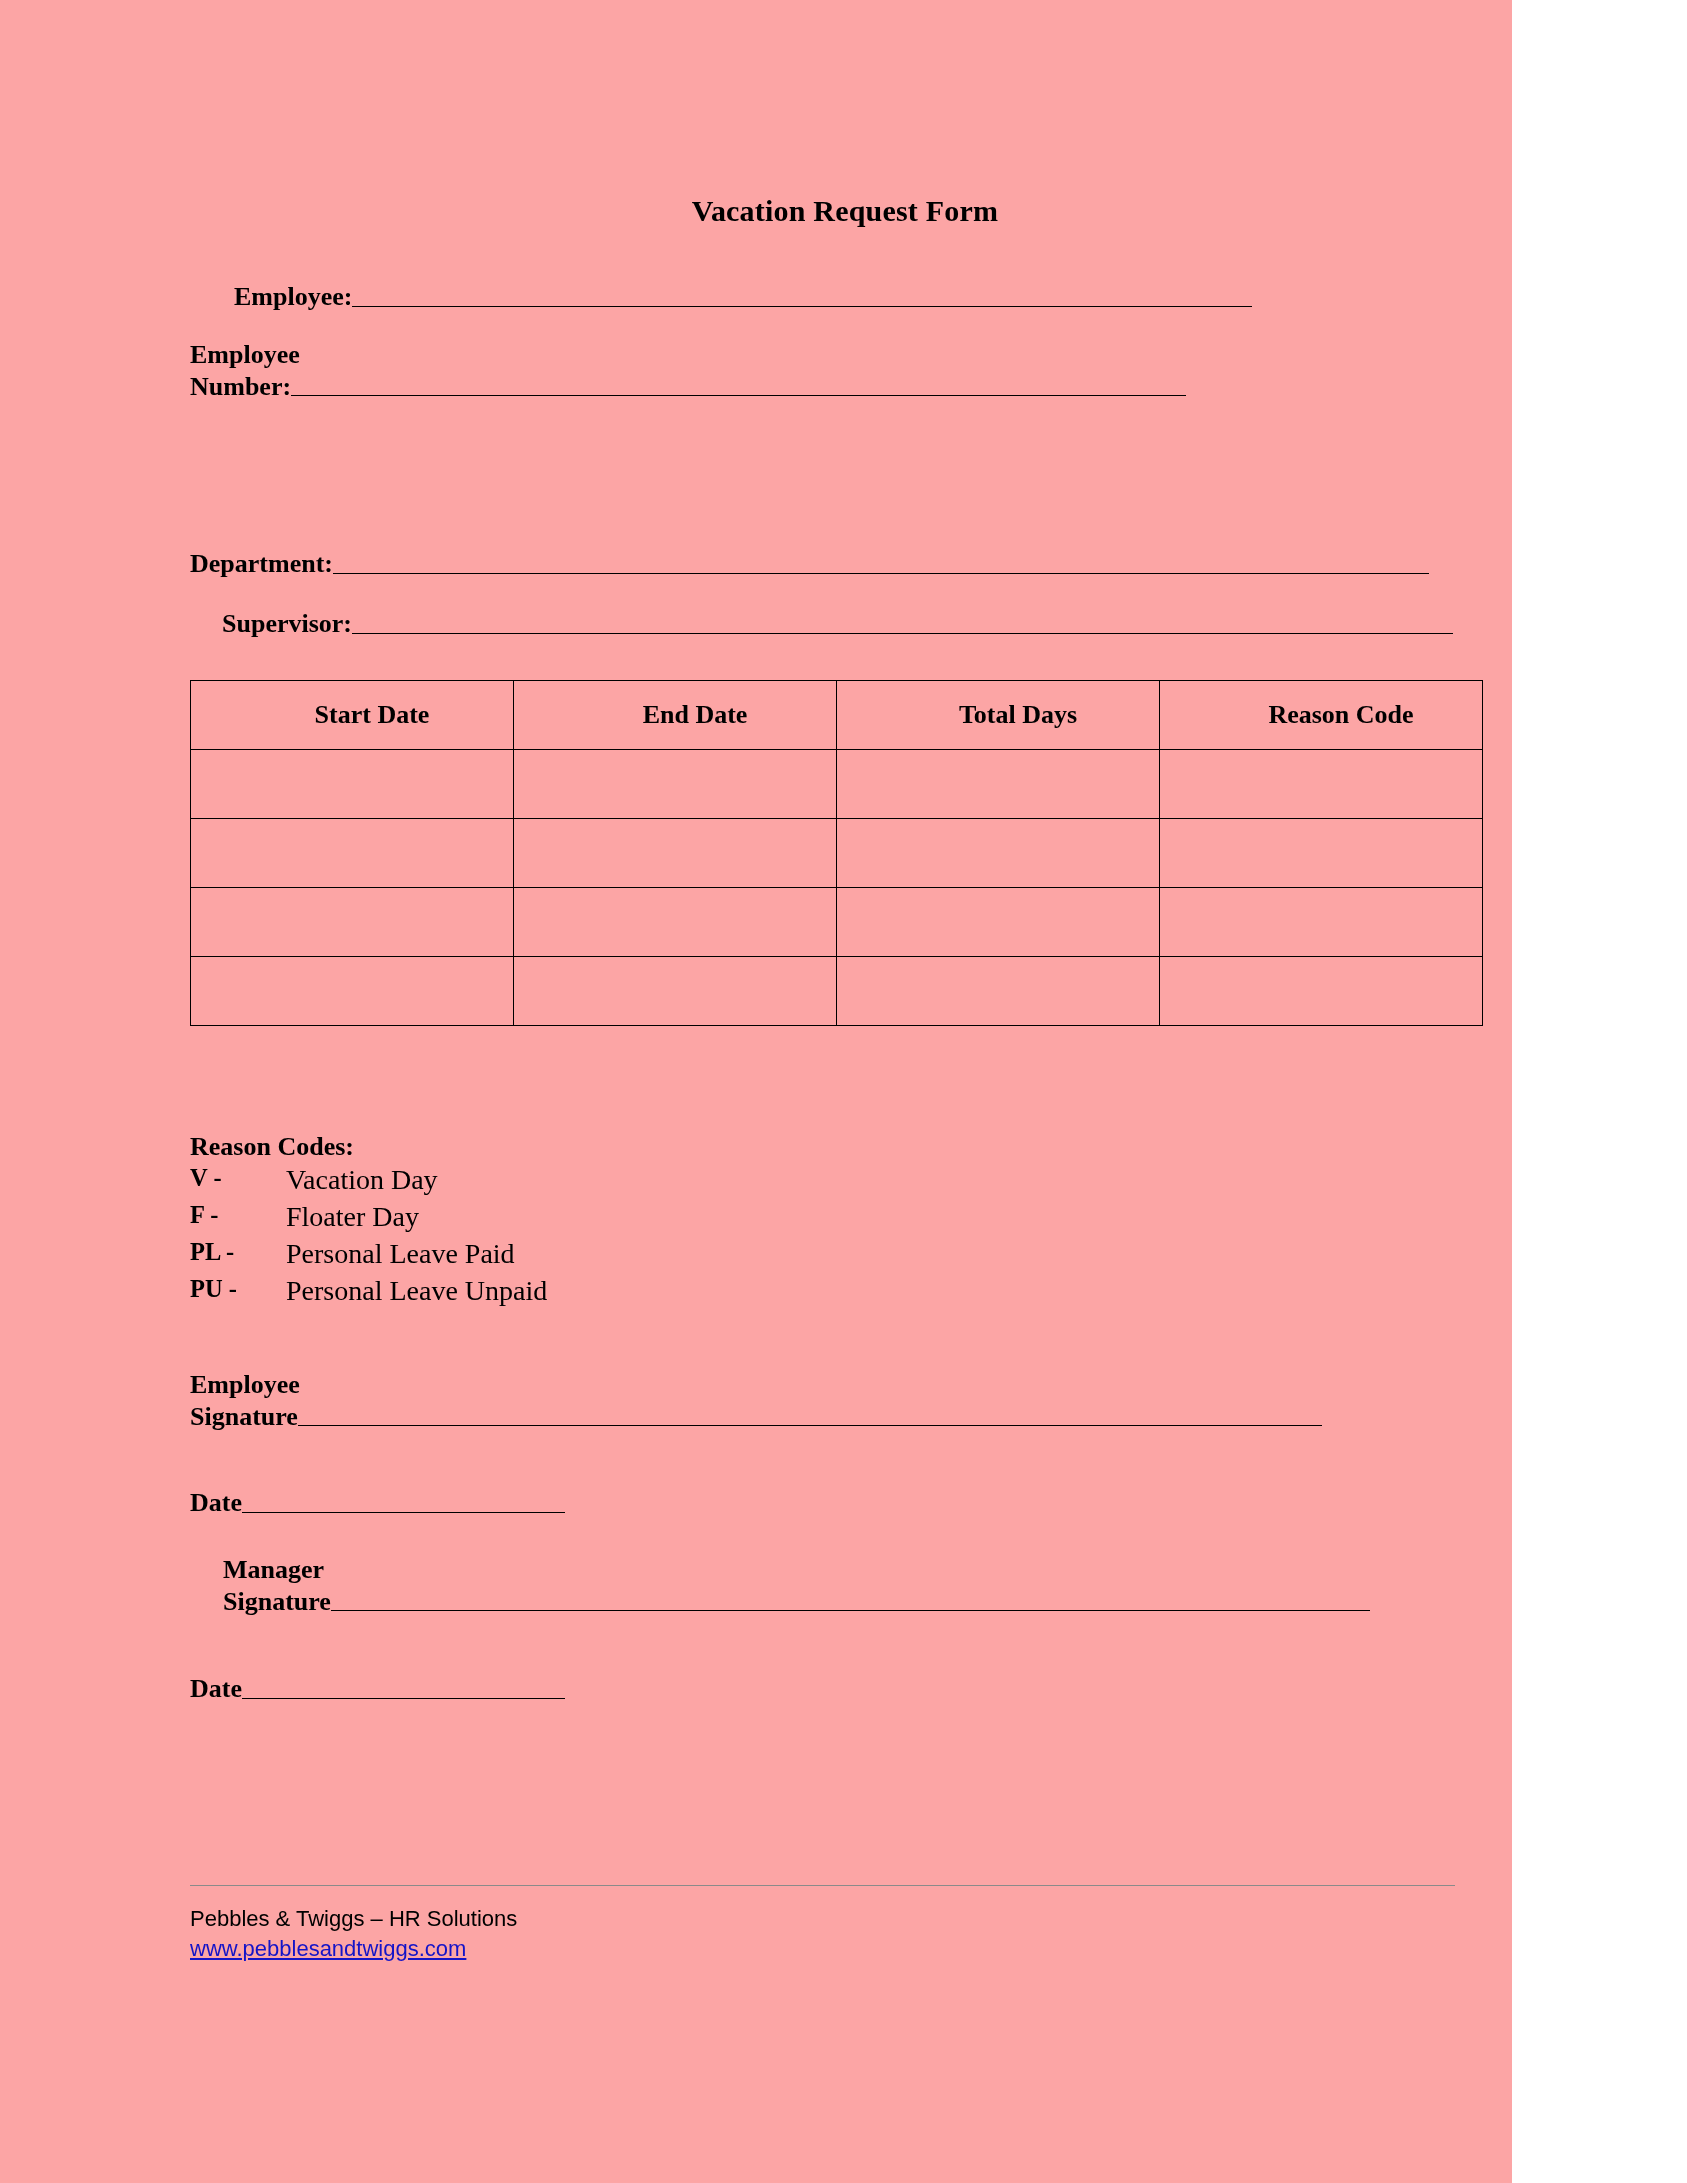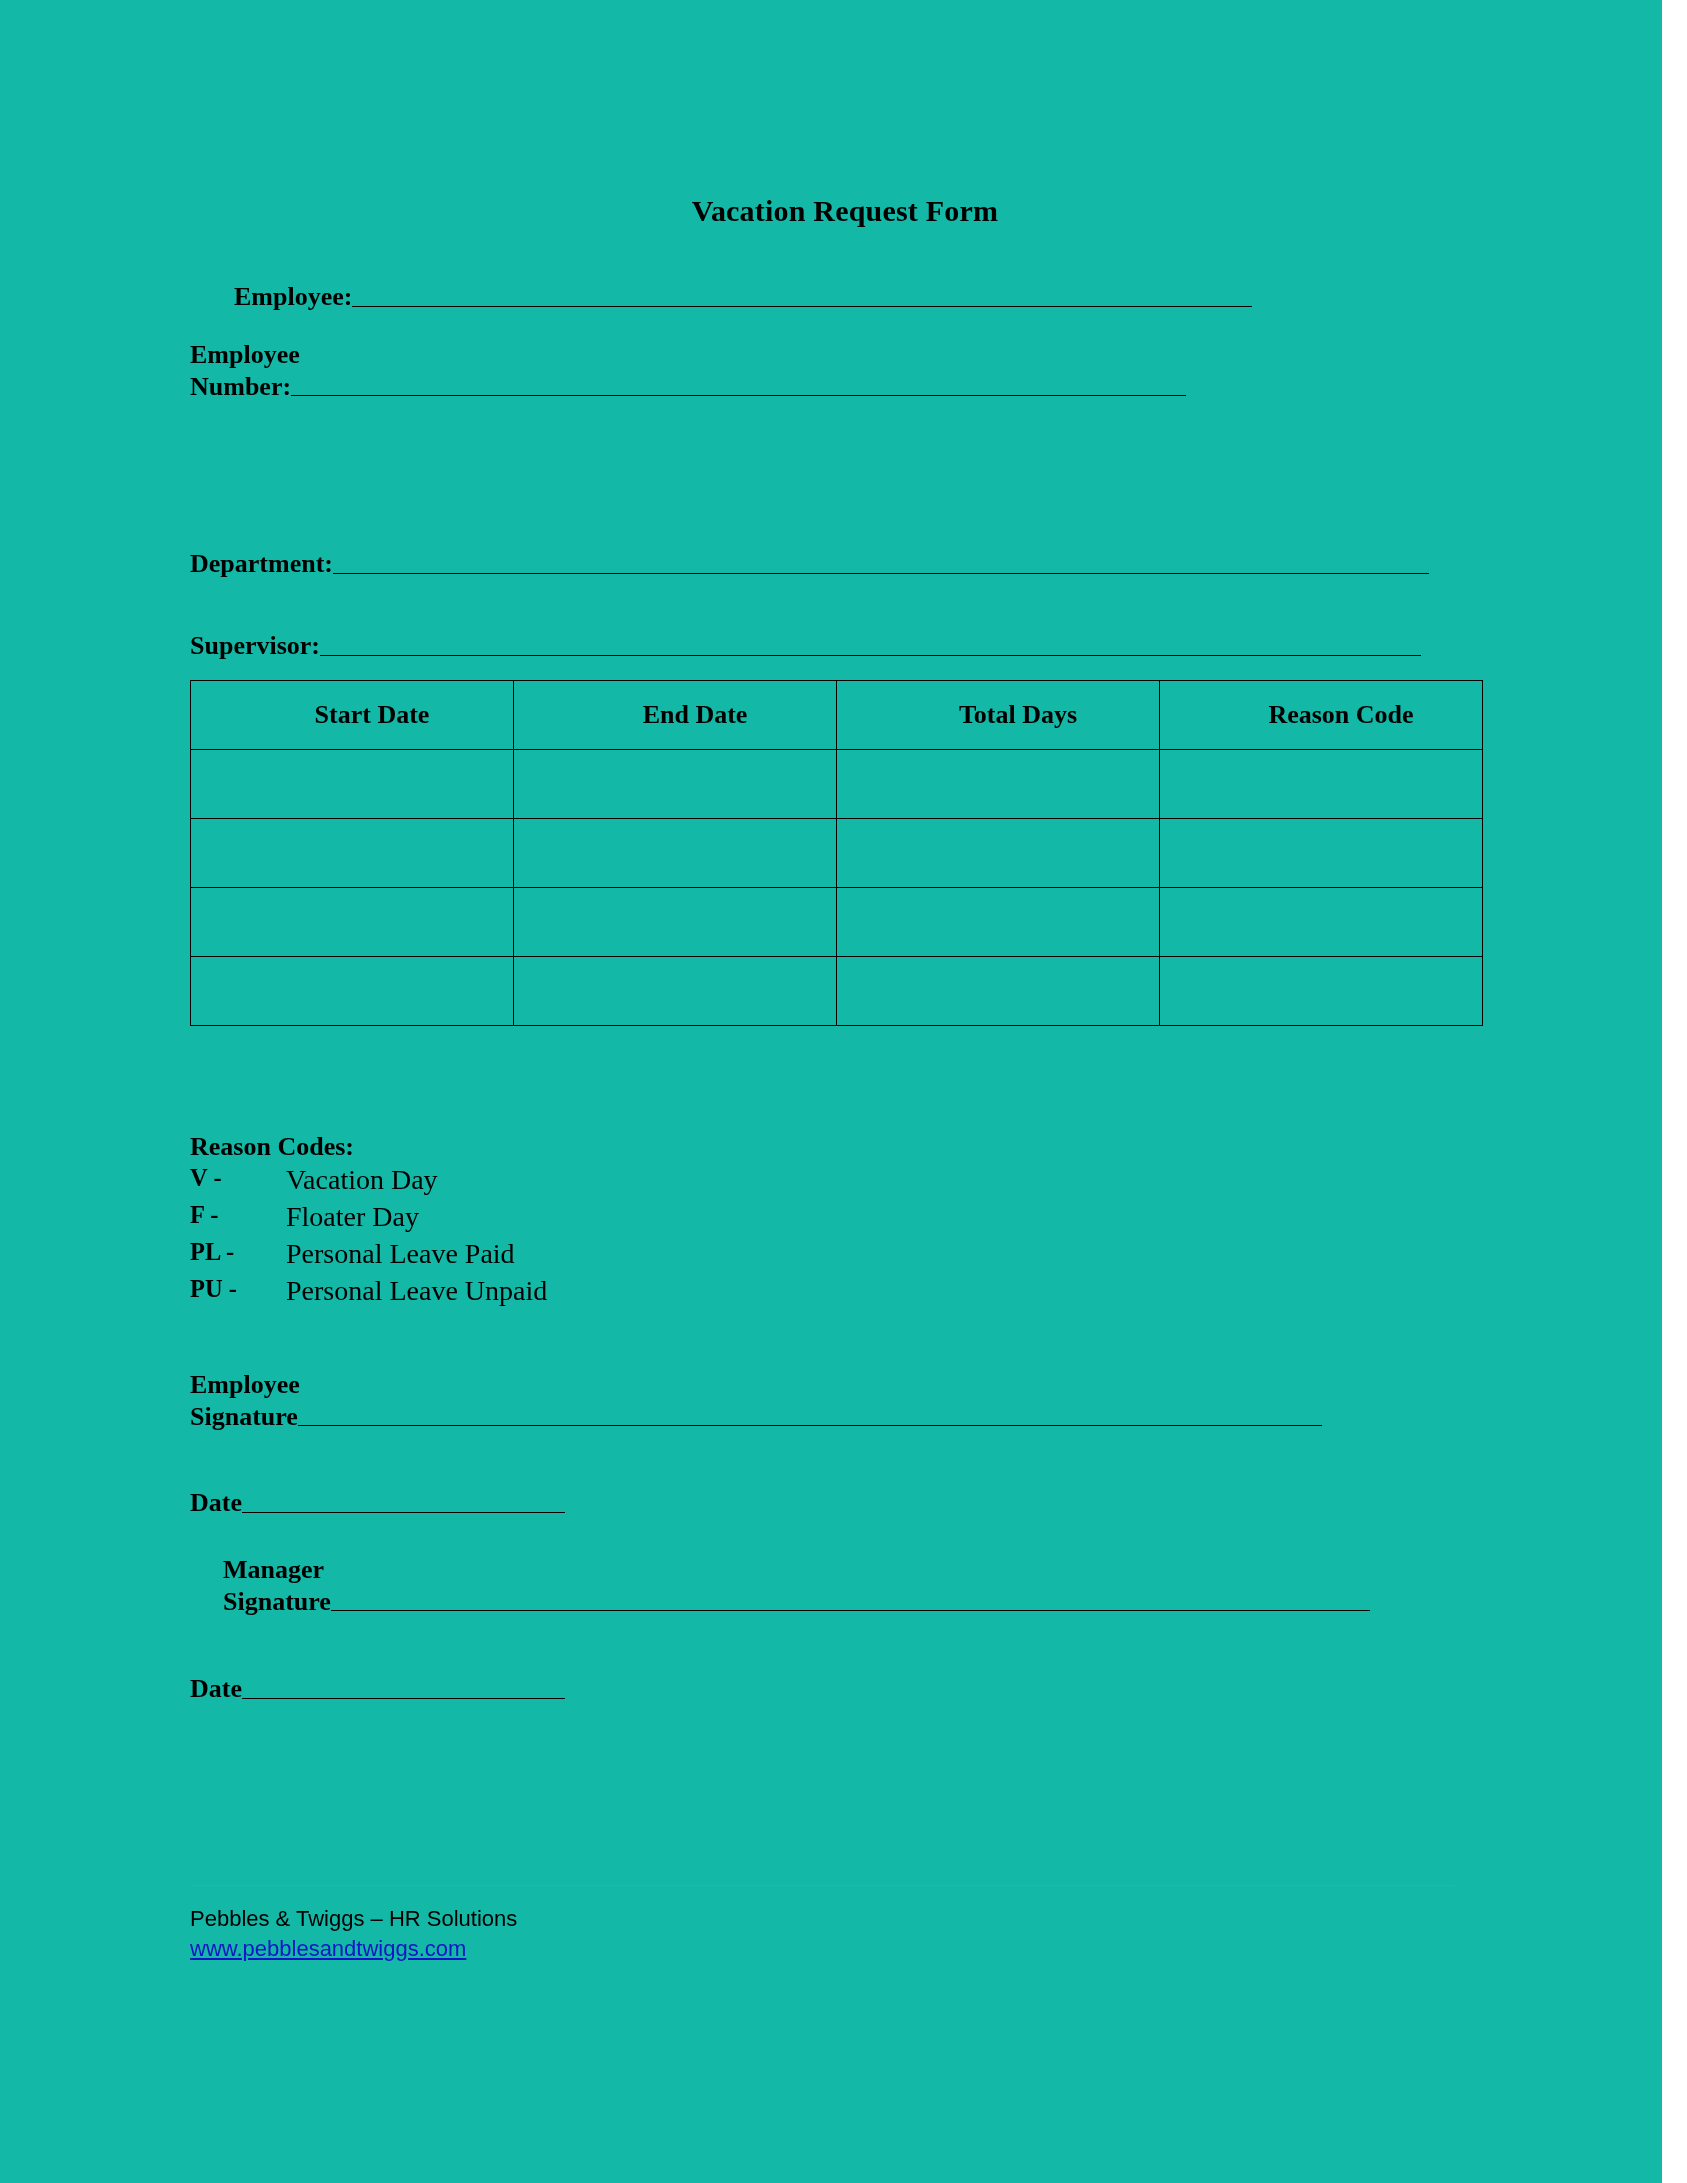--- a/index.html
+++ b/index.html
@@ -11,23 +11,23 @@
     width: 1687px;
     height: 2184px;
     font-family: "Liberation Serif", serif;
     color: #000000;
     position: relative;
     overflow: hidden;
   }
   .page {
     position: absolute;
     left: 0; top: 0;
-    width: 1662px;
+    width: 1512px;
     height: 2184px;
-    background: #14b8a6;
+    background: #fca5a5;
   }
   .content {
     position: absolute;
     left: 190px;
     top: 0;
     width: 1310px;
   }
 
   
   .doc-title {
@@ -184,21 +184,21 @@
       </div>
     </div>
 
     <div class="field-block" style="top:548px;">
       <div class="field-line">
         <span class="field-label">Department:</span>
         <span class="rule" style="flex:1 1 auto; max-width:1096px;"></span>
       </div>
     </div>
 
-    <div class="field-block" style="top:630px;">
+    <div class="field-block" style="top:608px;margin-left:32px;">
       <div class="field-line">
         <span class="field-label">Supervisor:</span>
         <span class="rule" style="flex:1 1 auto; max-width:1101px;"></span>
       </div>
     </div>
 
     <table class="vac-table">
       <thead>
         <tr>
           <th style="width:25%">Start Date</th>

